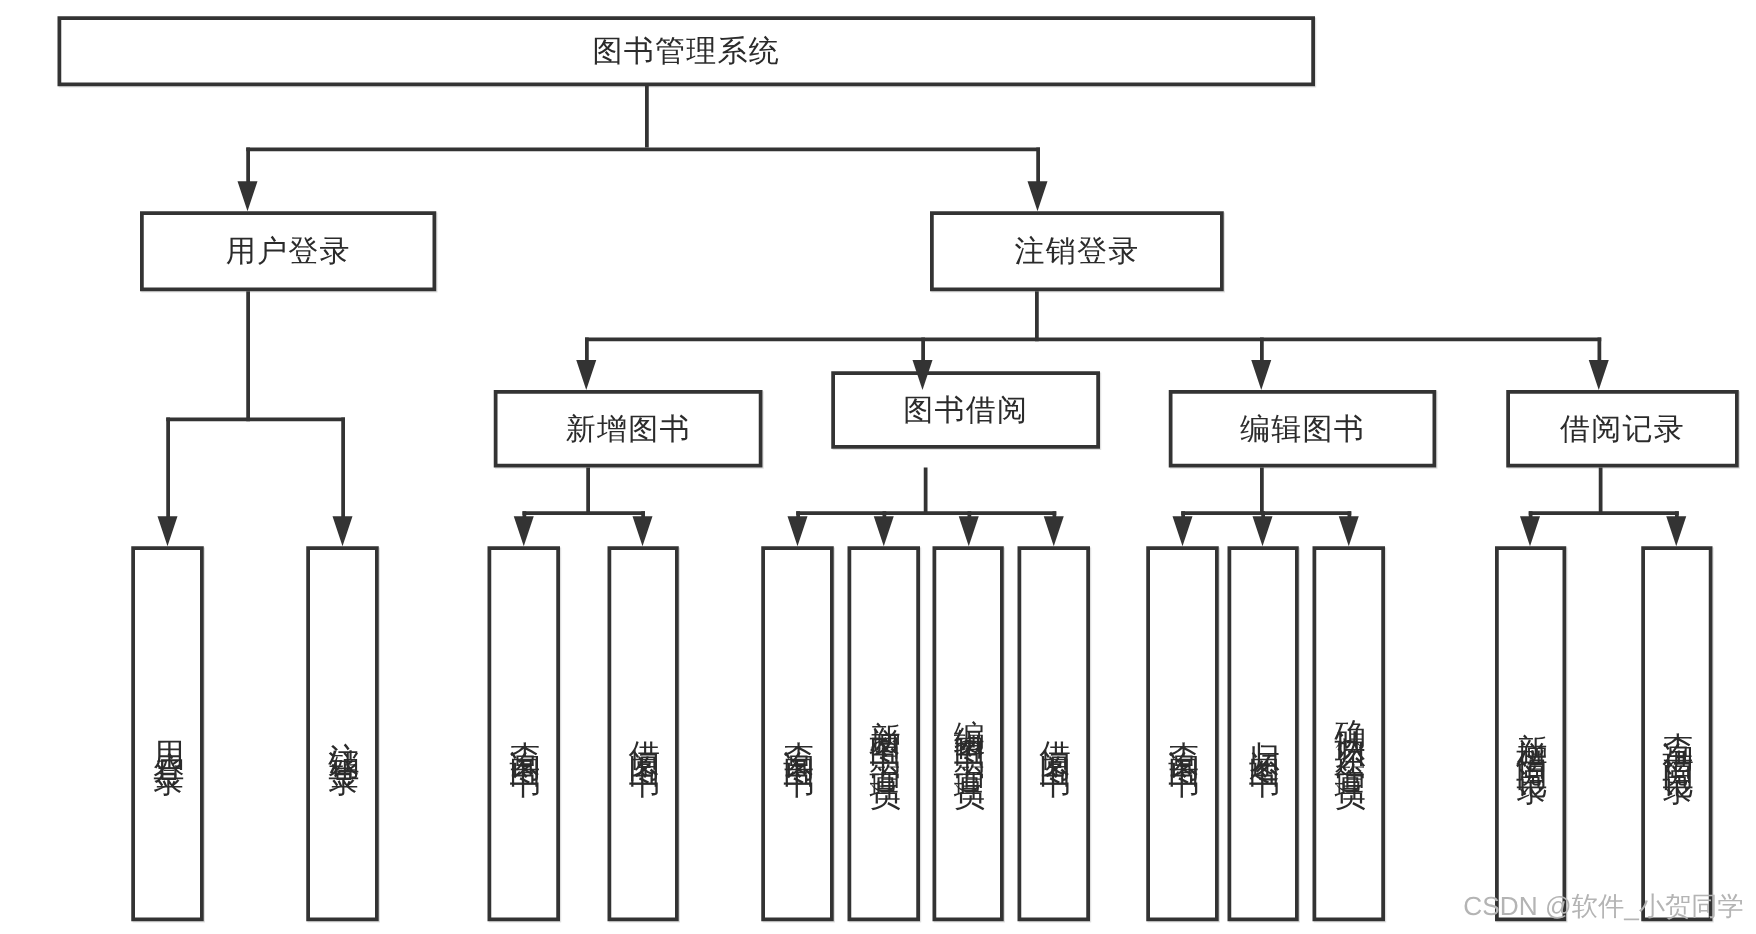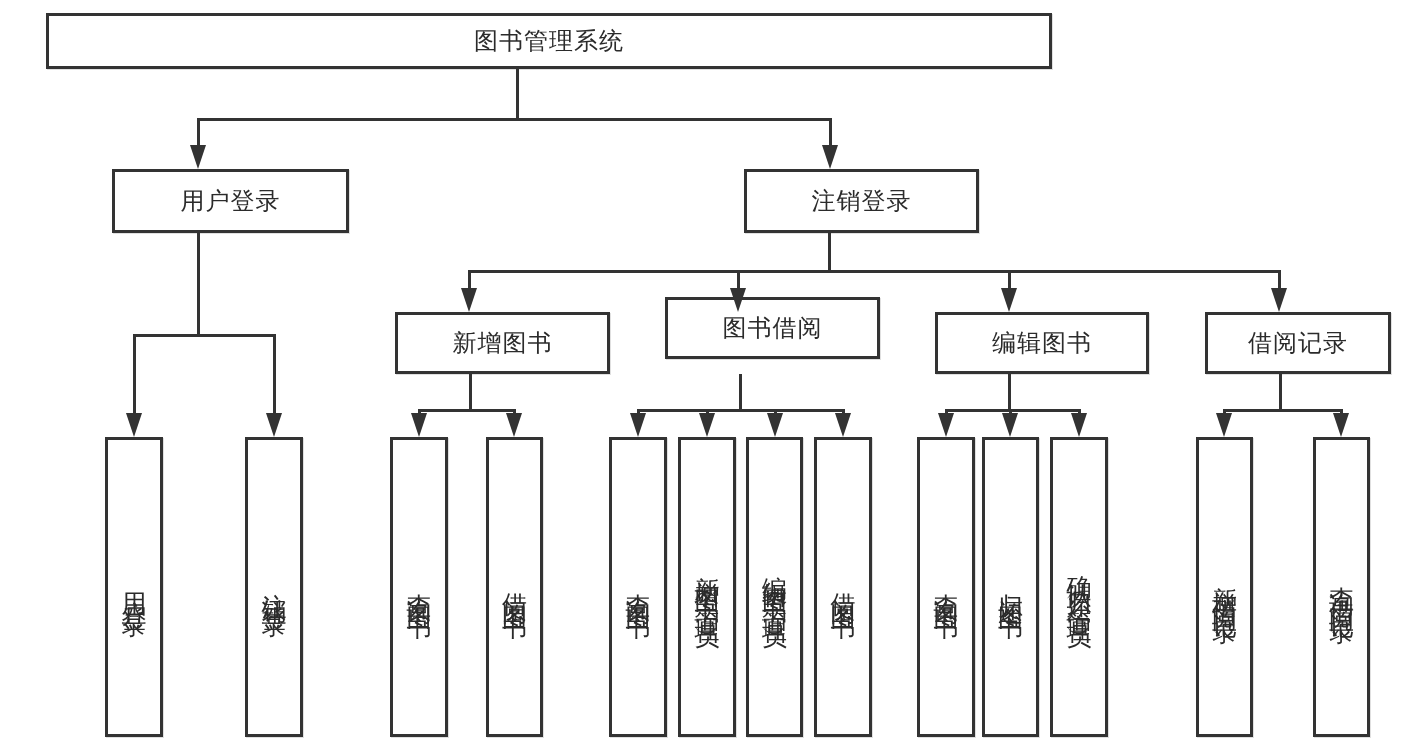--- a/index.html
+++ b/index.html
@@ -166,14 +166,15 @@
   <div class="vline" style="left:1078px;top:409px;height:8px;"></div>
   <div class="arrow" style="left:1071px;top:413px;"></div>
 
   <div class="vline" style="left:1279px;top:374px;height:37px;"></div>
   <div class="hline" style="left:1223px;top:409px;width:120px;"></div>
   <div class="vline" style="left:1223px;top:409px;height:8px;"></div>
   <div class="arrow" style="left:1216px;top:413px;"></div>
   <div class="vline" style="left:1340px;top:409px;height:8px;"></div>
   <div class="arrow" style="left:1333px;top:413px;"></div>
 
+  <div class="watermark" style="right:10px;top:711px;">CSDN @软件_小贺同学</div>
 
 </div>
 
 </body></html>

